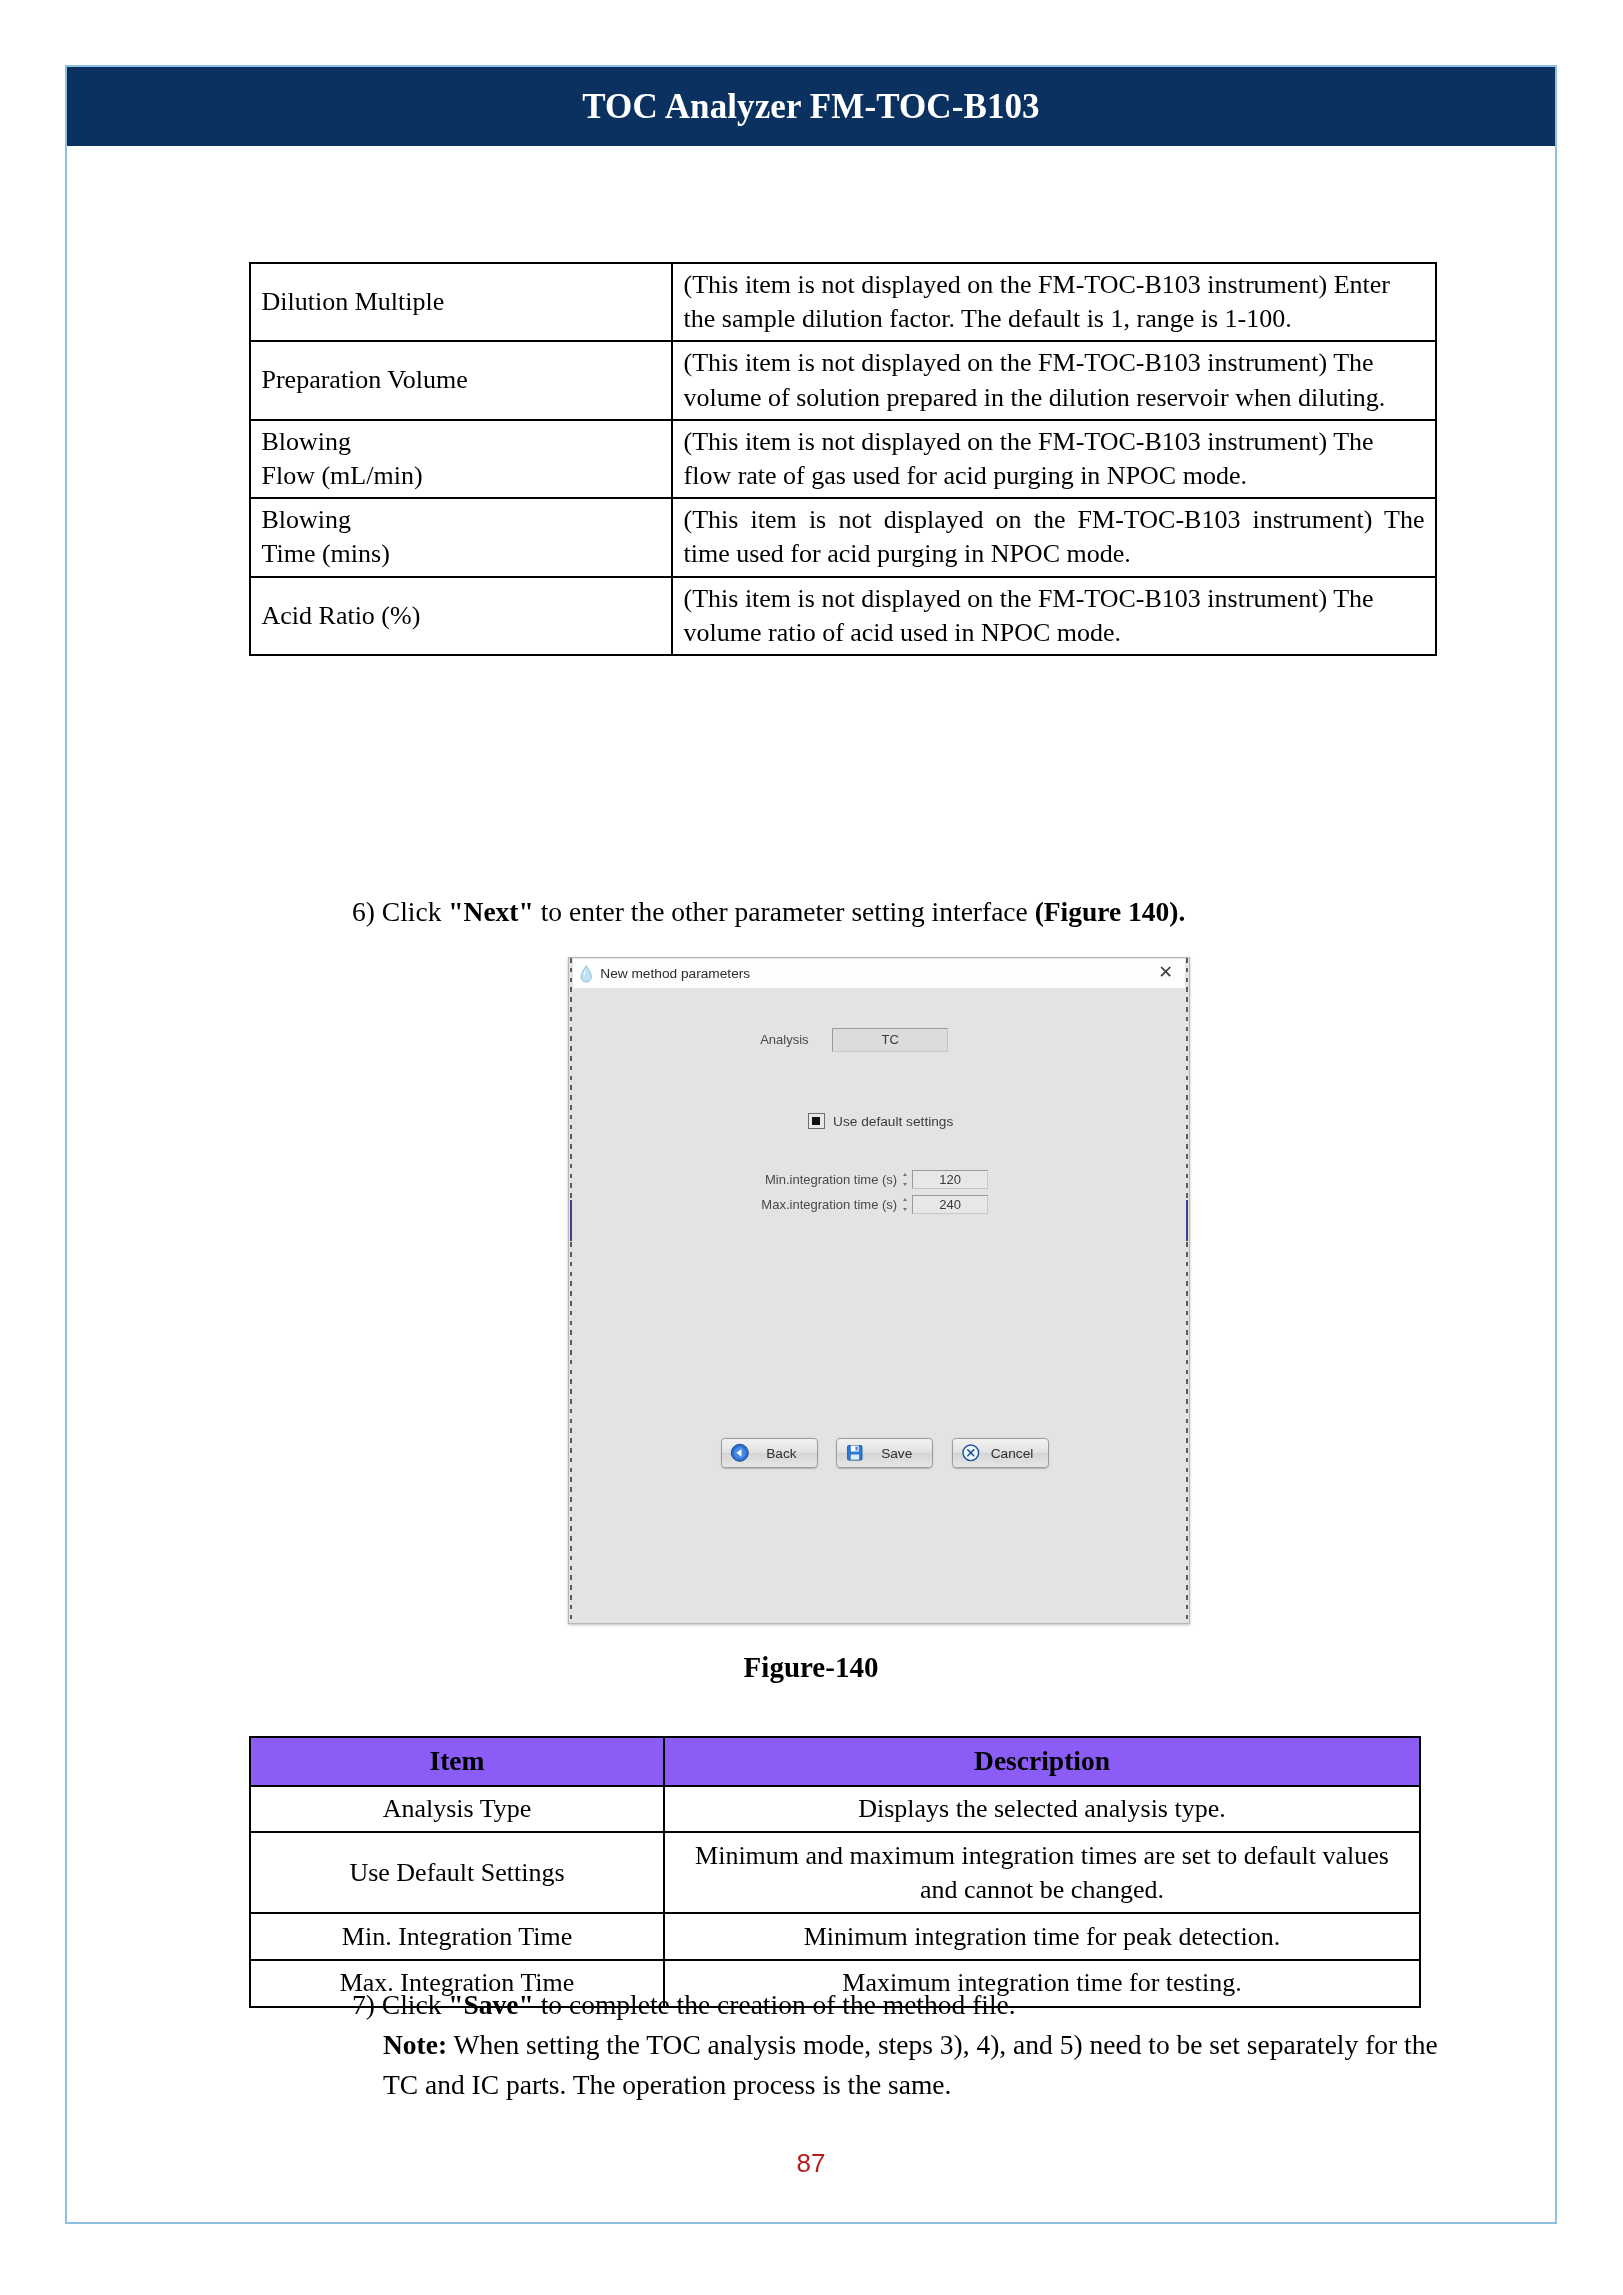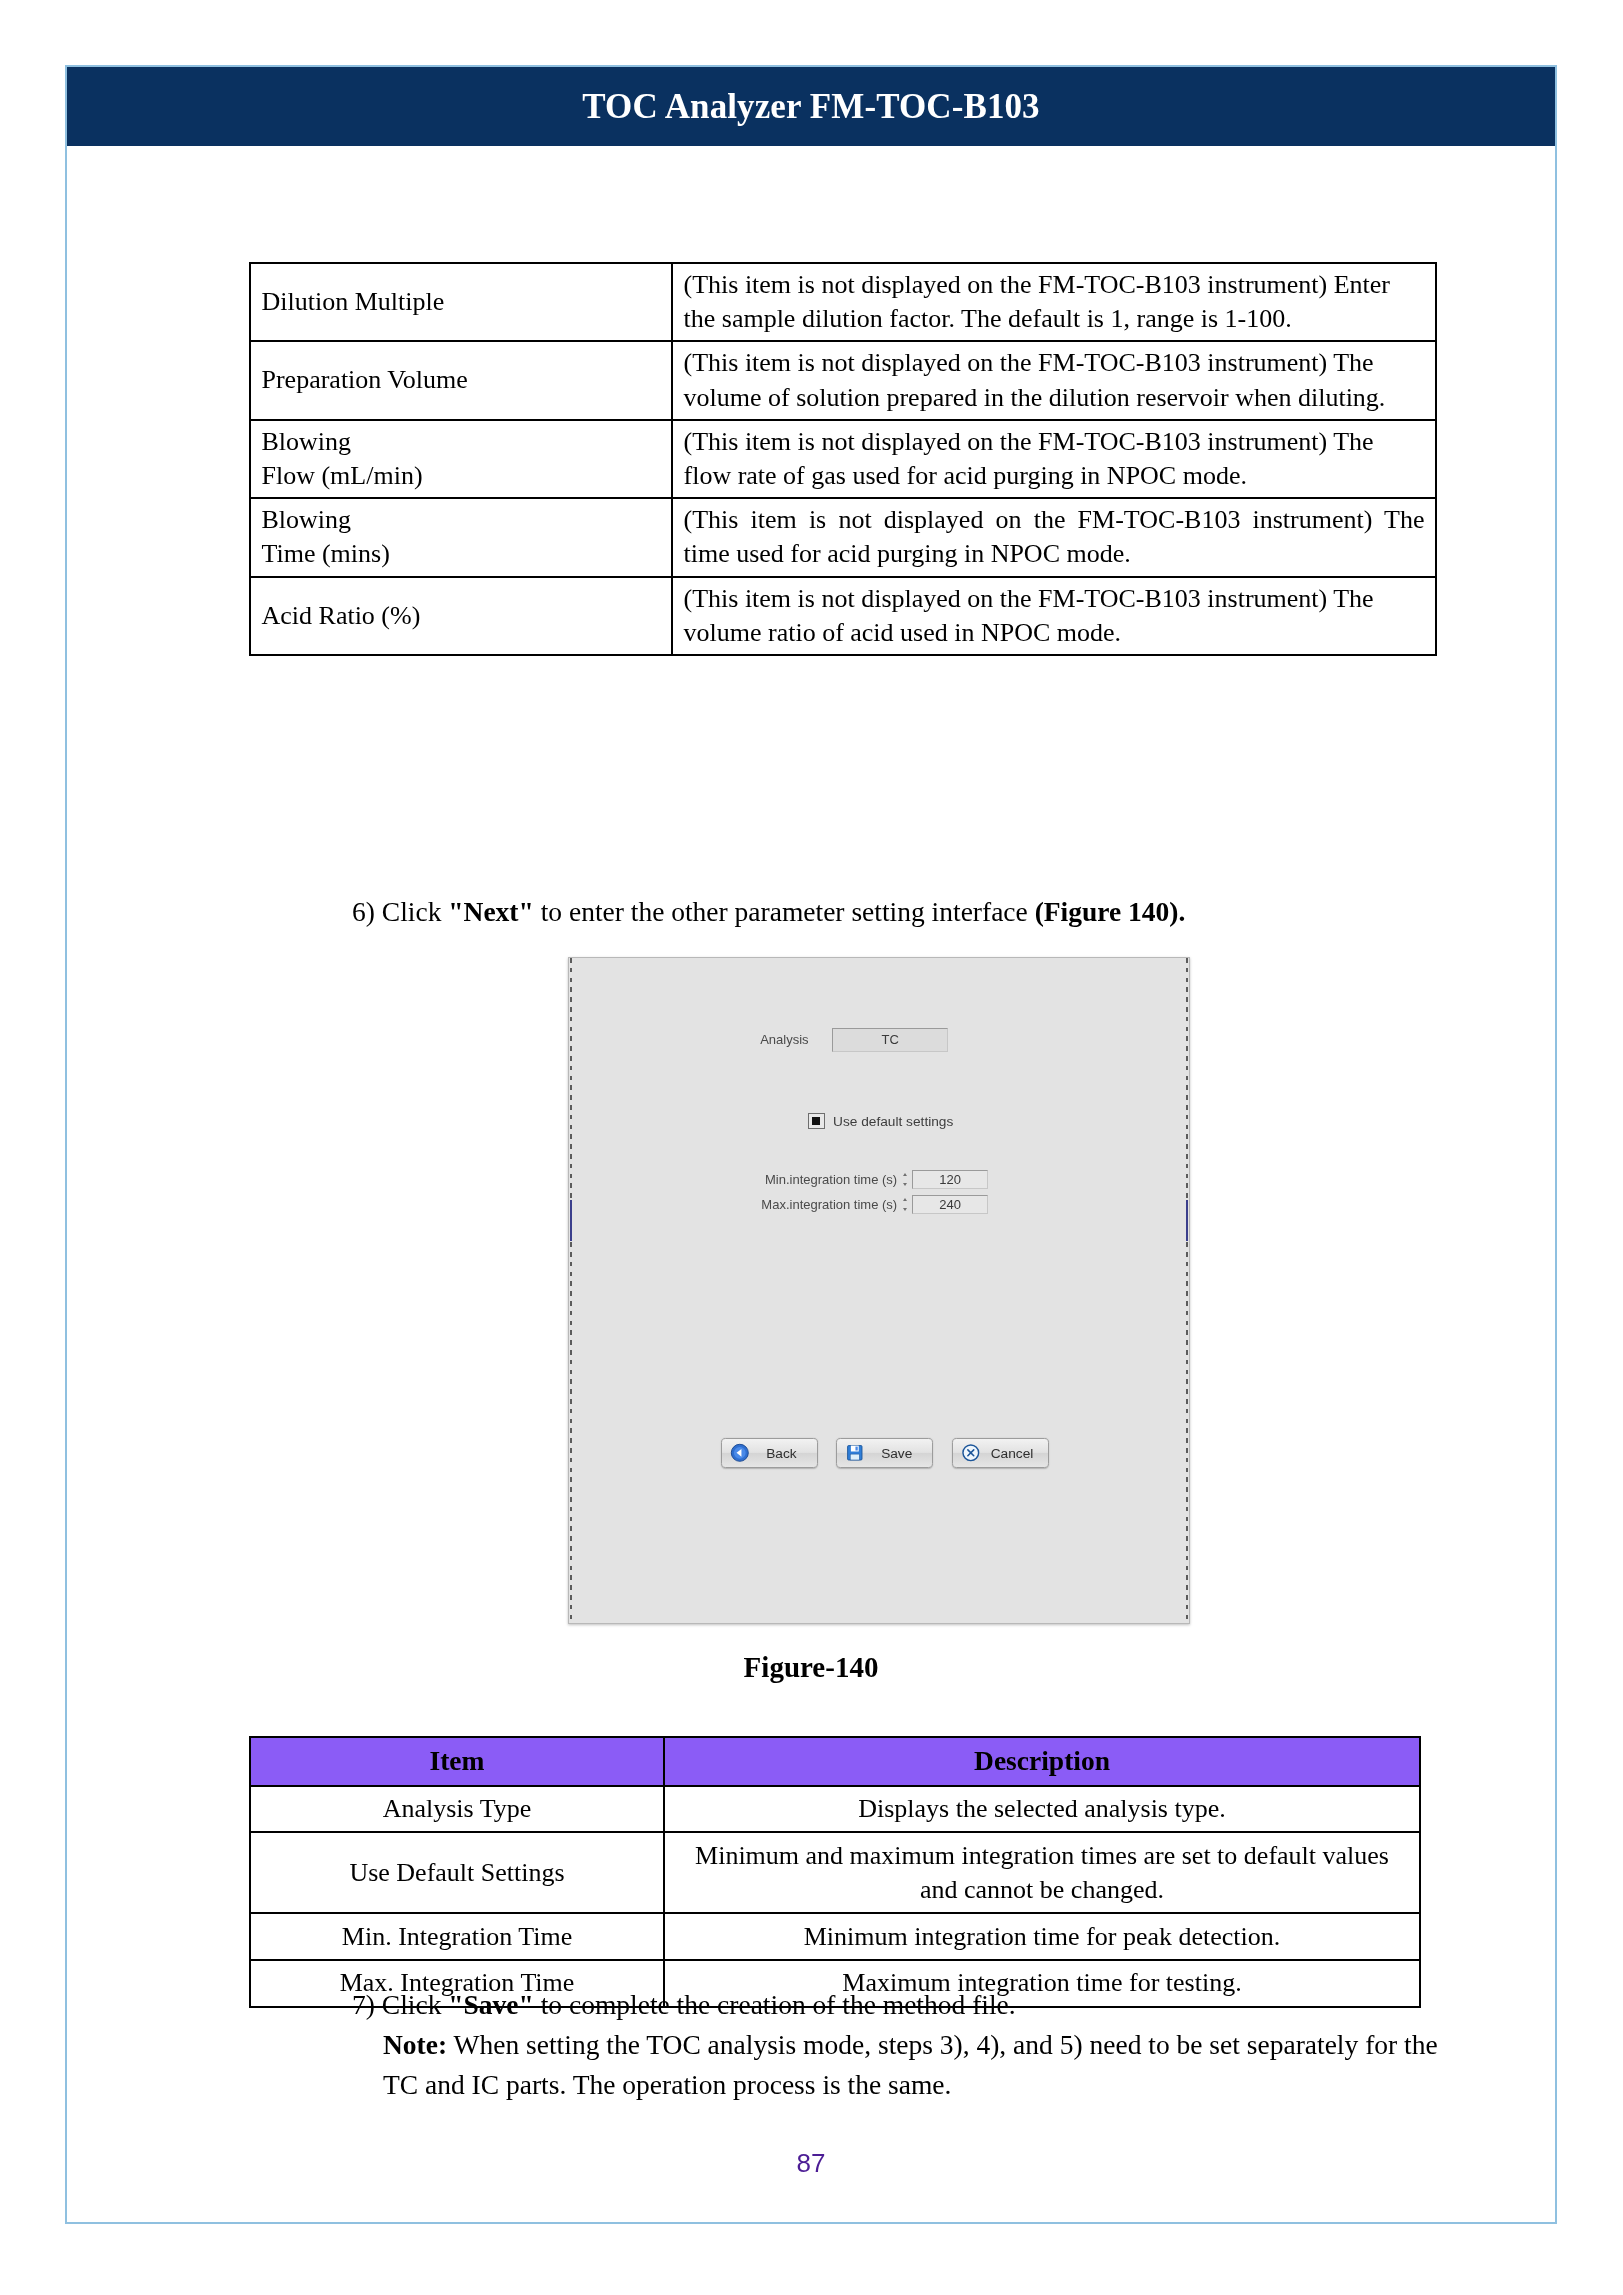--- a/index.html
+++ b/index.html
@@ -319,21 +319,21 @@
 
   
   #page-number {
     position: absolute;
     left: 0;
     top: 2002px;
     width: 1488px;
     text-align: center;
     font-family: "Liberation Sans", "DejaVu Sans", sans-serif;
     font-size: 26px;
-    color: #4c1d95;
+    color: #b91c1c;
   }
 </style>
 </head>
 <body>
 
 <div class="page-frame">
 
   <div class="header-band">
     <div class="header-title">TOC Analyzer FM-TOC-B103</div>
   </div>
@@ -378,20 +378,30 @@
 
     <div class="dialog-shot">
 
       <div class="bg-dots left">
         <div class="accent"></div>
       </div>
       <div class="bg-dots right">
         <div class="accent"></div>
       </div>
 
+      <div class="dlg-titlebar">
+        <span class="dlg-drop-icon">
+          <svg width="14.4" height="18.3" viewBox="0 0 22 28">
+            <path d="M11 1 C11 1 3 12 3 18 a8 8 0 0 0 16 0 C19 12 11 1 11 1 Z" fill="#bfe1f2" stroke="#7ab6d6" stroke-width="1.2"></path>
+            <path d="M8 16 a4.5 6 0 0 1 3-7" fill="none" stroke="#ffffff" stroke-width="1.6" opacity="0.9"></path>
+          </svg>
+        </span>
+        <span class="dlg-title-text">New method parameters</span>
+        <span class="dlg-close">✕</span>
+      </div>
 
       <div class="dlg-body">
 
         <div class="fld-row" id="row-analysis">
           <span class="fld-label">Analysis</span>
           <span class="fld-box">TC</span>
         </div>
 
         <div class="fld-row" id="row-usedefault">
           <span class="cb checked"></span>

